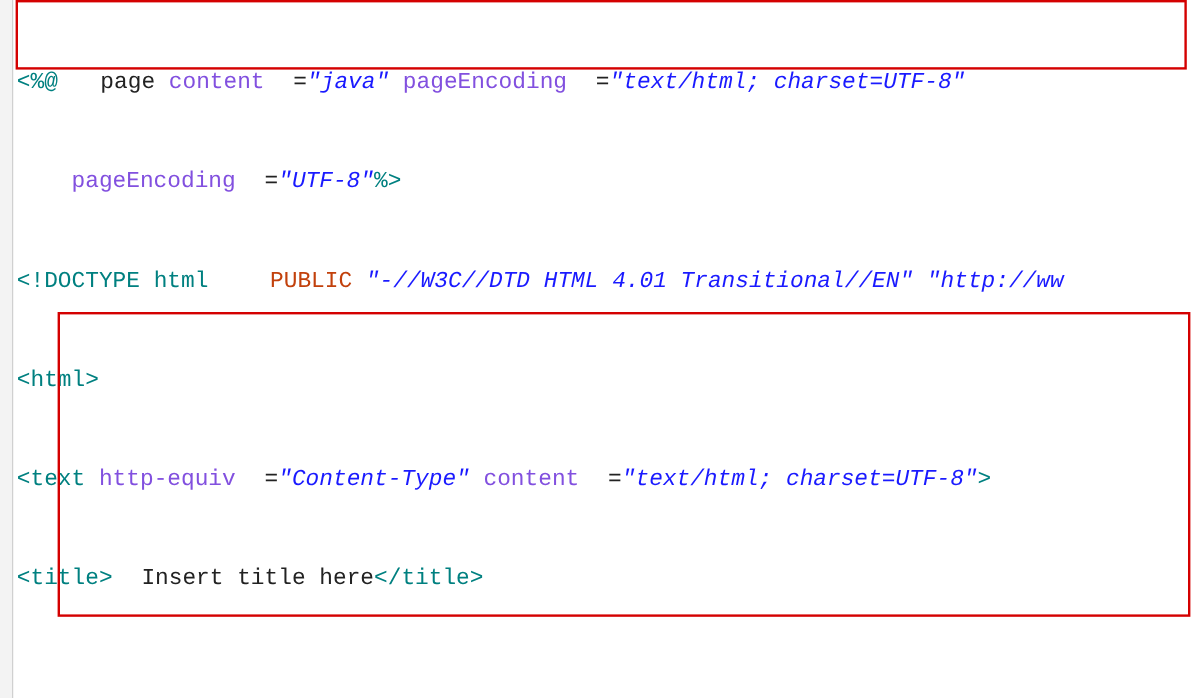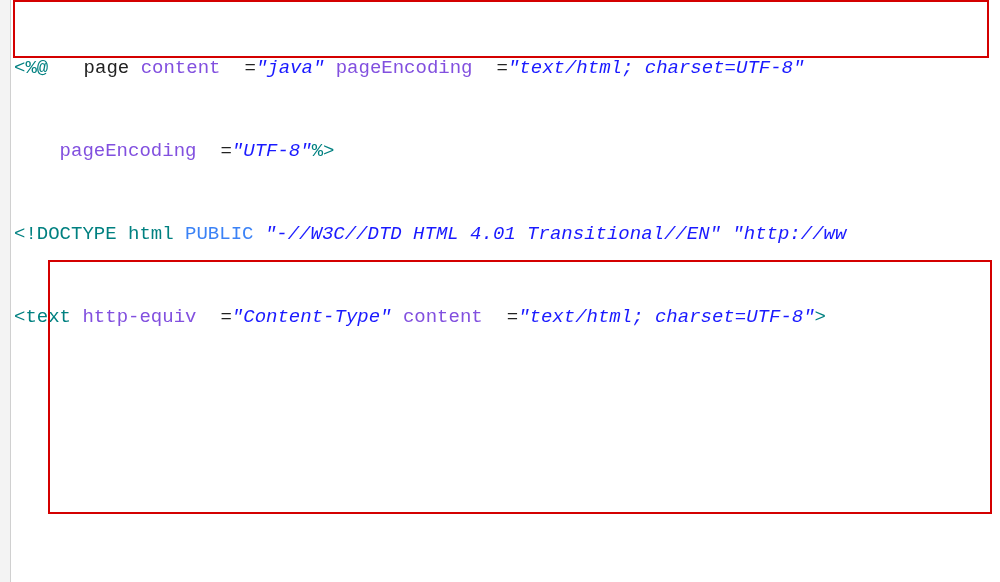--- a/index.html
+++ b/index.html
@@ -38,21 +38,21 @@
     top: 0;
     width: 986px;
     white-space: pre;
     line-height: 27.6px;
     color: #222;
   }
   .ln { display: block; height: 27.6px; }
   .tag  { color: #008080; }
   .attr { color: #8250df; }
   .strg { color: #1a1aff; font-style: italic; }
-  .doctype-gray { color: #3b82f6; }
+  .doctype-gray { color: #c2410c; margin-left: 40px; }
   .doctype-str  { color: #1a1aff; font-style: italic; }
   .ent  { color: #008080; text-align: center; }
   .txt  { color: #222; padding-left: 24px; }
   .box-red {
     position: absolute;
     border: 2px solid #d40000;
     pointer-events: none;
   }
   #box1 { left: 13px;  top: 0px;   width: 972px; height: 54px;  }
   #box2 { left: 48px;  top: 260px; width: 940px; height: 250px; }
@@ -61,21 +61,23 @@
 <body>
 
 <div class="editor">
 
   <div class="gutter"></div>
 
   <div class="code">
     <span class="ln"><span class="tag">&lt;%@</span><span class="txt"> page </span><span class="attr">content</span><span class="txt">=</span><span class="strg">"java"</span><span> </span><span class="attr">pageEncoding</span><span class="txt">=</span><span class="strg">"text/html; charset=UTF-8"</span></span>
     <span class="ln"><span>    </span><span class="attr">pageEncoding</span><span class="txt">=</span><span class="strg">"UTF-8"</span><span class="tag">%&gt;</span></span>
     <span class="ln"><span class="tag">&lt;!DOCTYPE </span><span class="ent">html </span><span class="doctype-gray">PUBLIC </span><span class="doctype-str">"-//W3C//DTD HTML 4.01 Transitional//EN"</span><span> </span><span class="doctype-str">"http://ww</span></span>
+    <span class="ln"><span class="tag">&lt;</span><span class="ent">html</span><span class="tag">&gt;</span></span>
     <span class="ln"><span class="tag">&lt;</span><span class="ent">text </span><span class="attr">http-equiv</span><span class="txt">=</span><span class="strg">"Content-Type"</span><span> </span><span class="attr">content</span><span class="txt">=</span><span class="strg">"text/html; charset=UTF-8"</span><span class="tag">&gt;</span></span>
+    <span class="ln"><span class="tag">&lt;</span><span class="ent">title</span><span class="tag">&gt;</span><span class="txt">Insert title here</span><span class="tag">&lt;/</span><span class="ent">title</span><span class="tag">&gt;</span></span>
     
     
     
     
     
     
     
     
     
     

